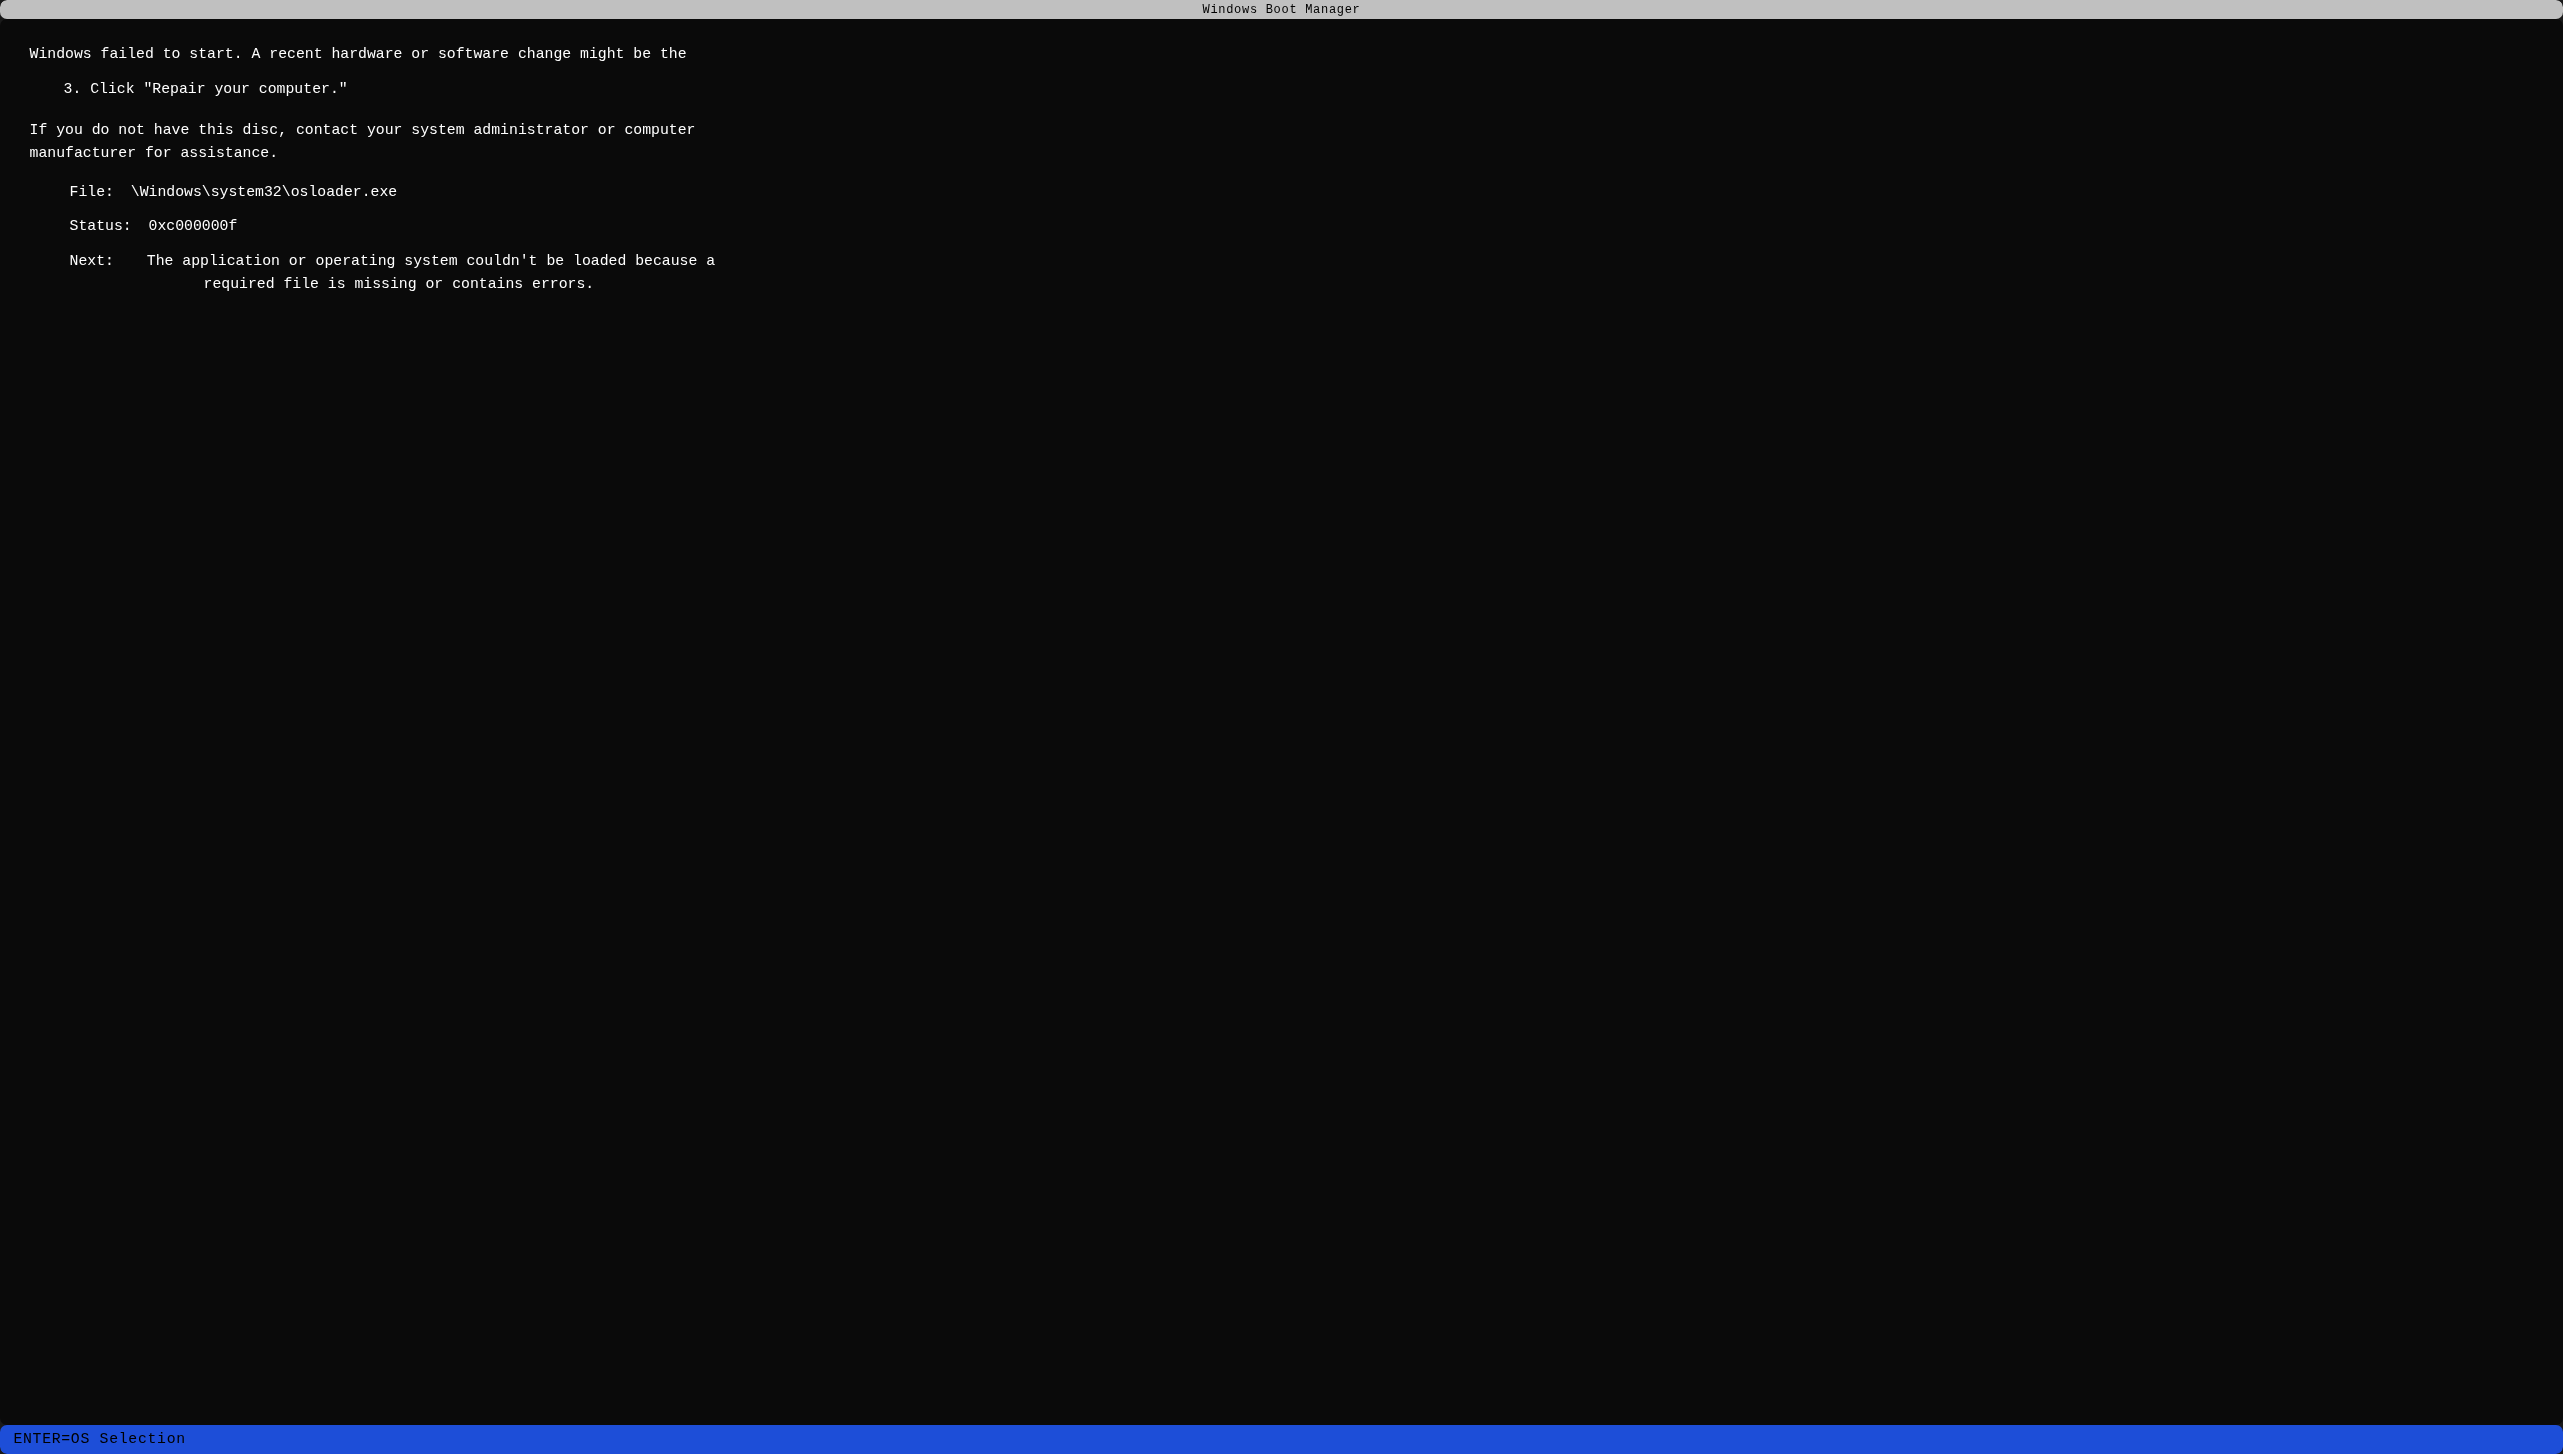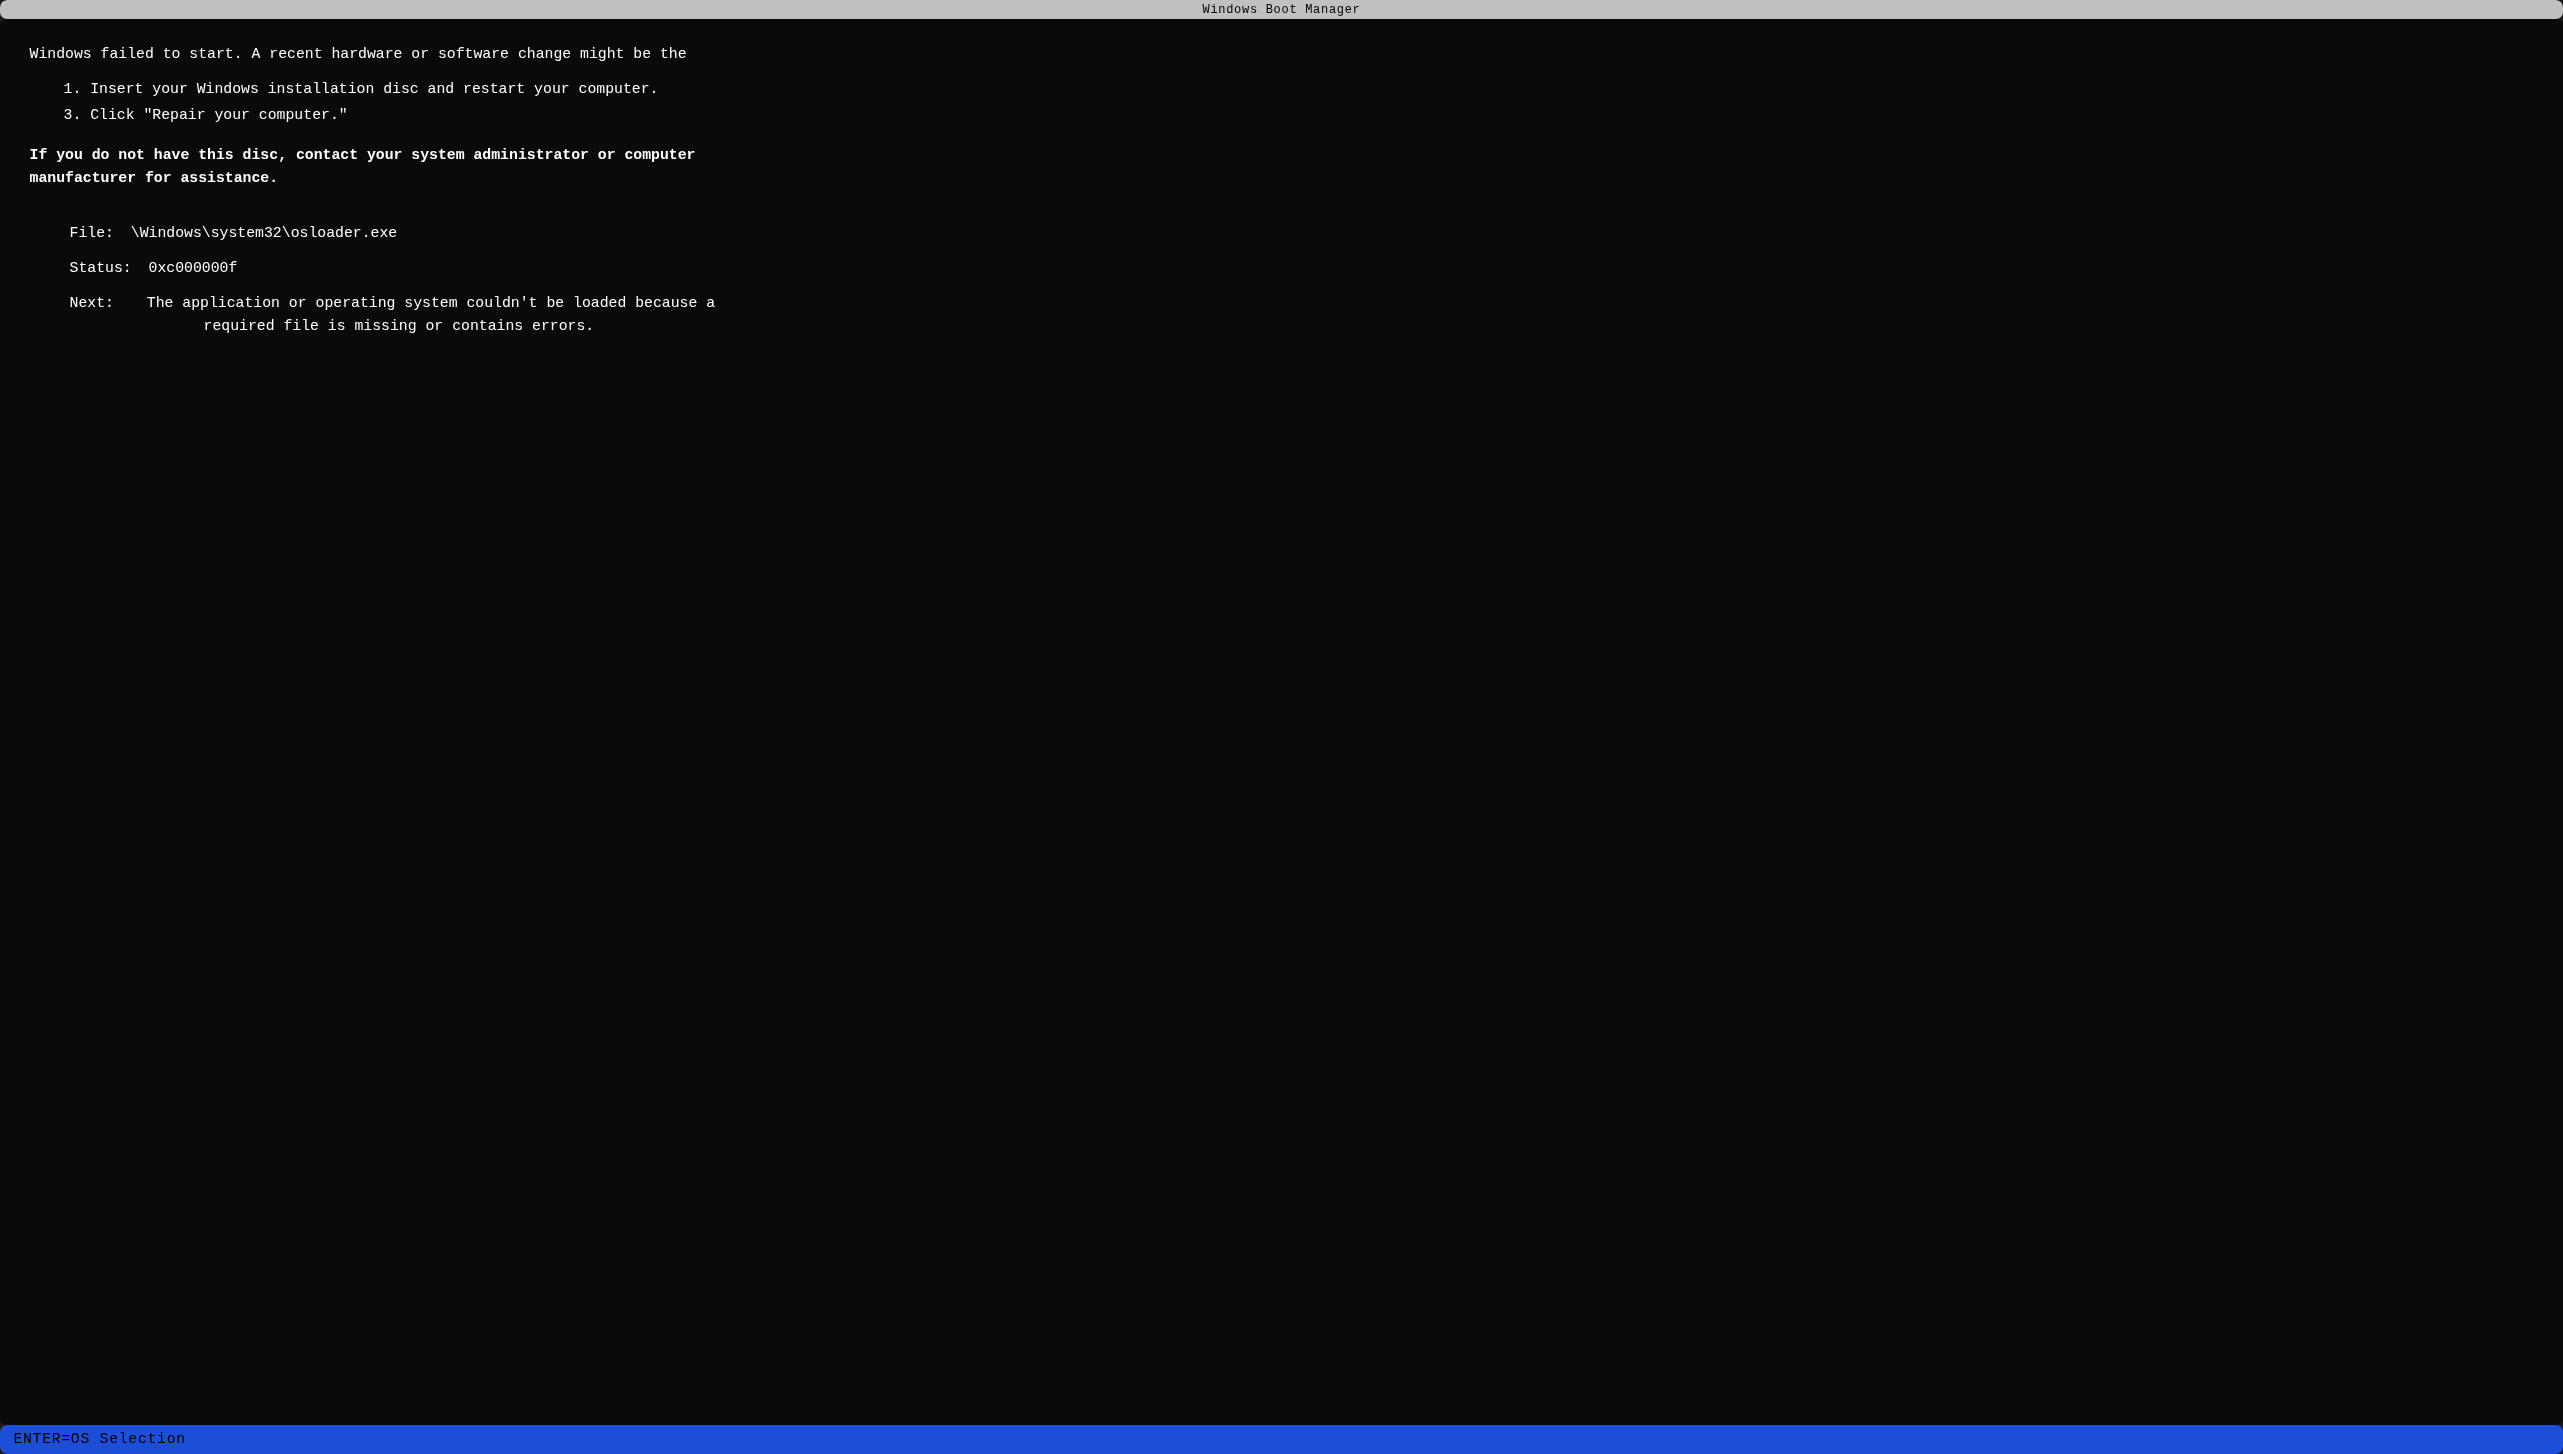--- a/index.html
+++ b/index.html
@@ -51,22 +51,21 @@
     .steps {
       margin-left: 34px;
       margin-bottom: 14.8px;
     }
 
     .step {
       margin-bottom: 2.7px;
     }
 
     .contact-text {
-      margin-bottom: 32px;
-      font-weight: bold;
+      margin-bottom: 16px;
     }
 
     .detail-block {
       margin-left: 40px;
       margin-bottom: 12px;
     }
 
     .info-block {
       margin-left: 40px;
     }
@@ -100,21 +99,20 @@
   <span>Windows Boot Manager</span>
 </div>
 
 <div class="main-content">
 
   <div class="intro-text">
     <div>Windows failed to start. A recent hardware or software change might be the</div>
   </div>
 
   <div class="steps">
-    <div class="step">1.  Insert your Windows installation disc and restart your computer.</div>
     <div class="step">3.  Click "Repair your computer."</div>
   </div>
 
   <div class="contact-text">
     <div>If you do not have this disc, contact your system administrator or computer</div>
     <div>manufacturer for assistance.</div>
   </div>
 
   <div class="detail-block">
     <span class="info-label">File:</span>

